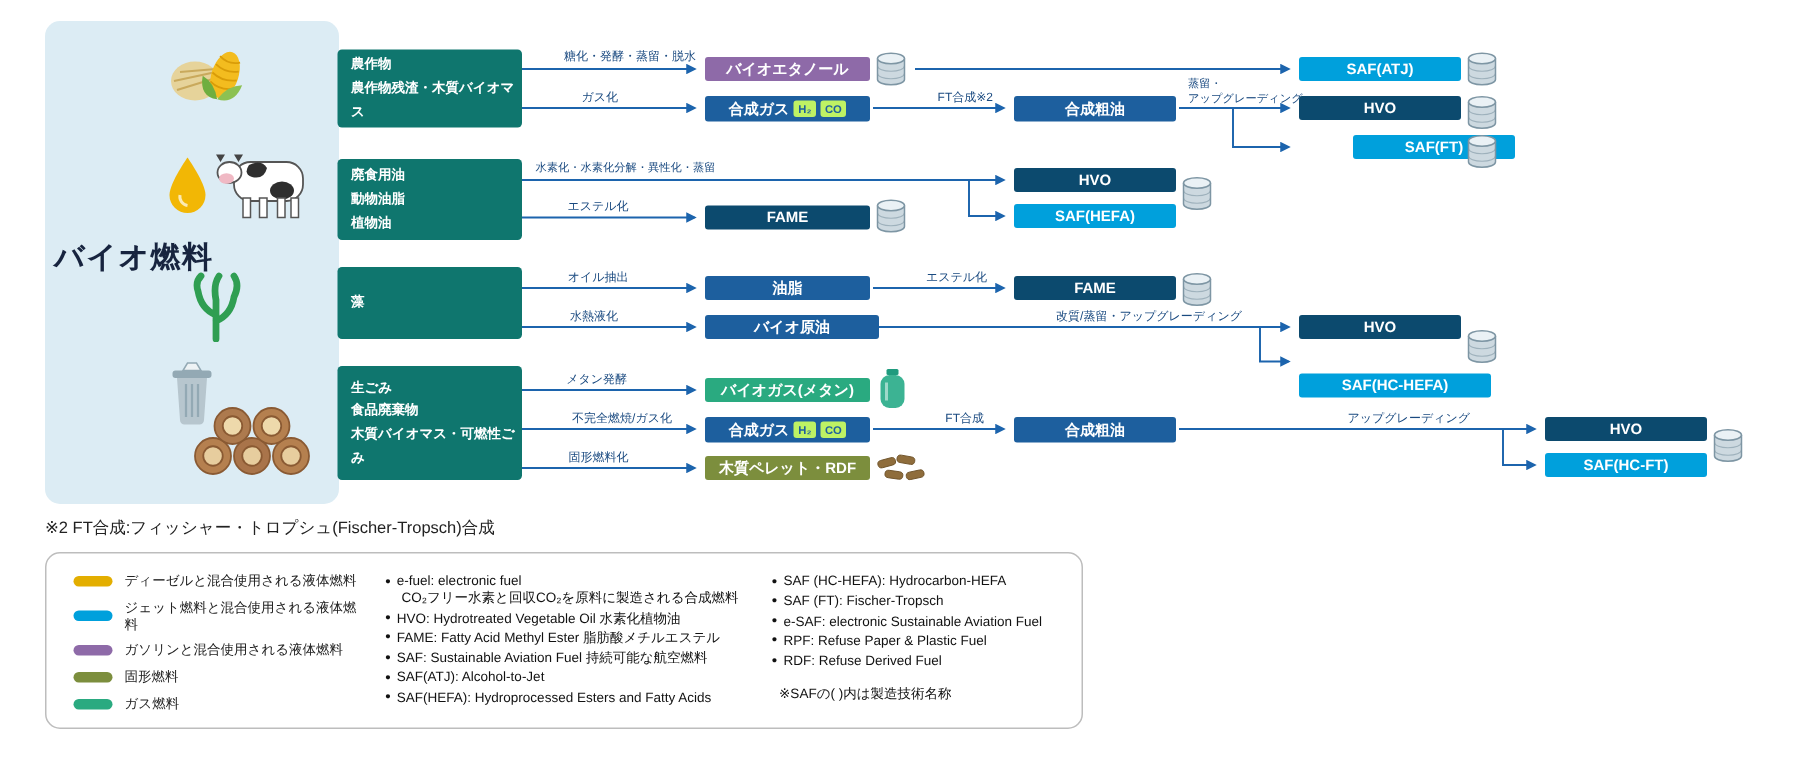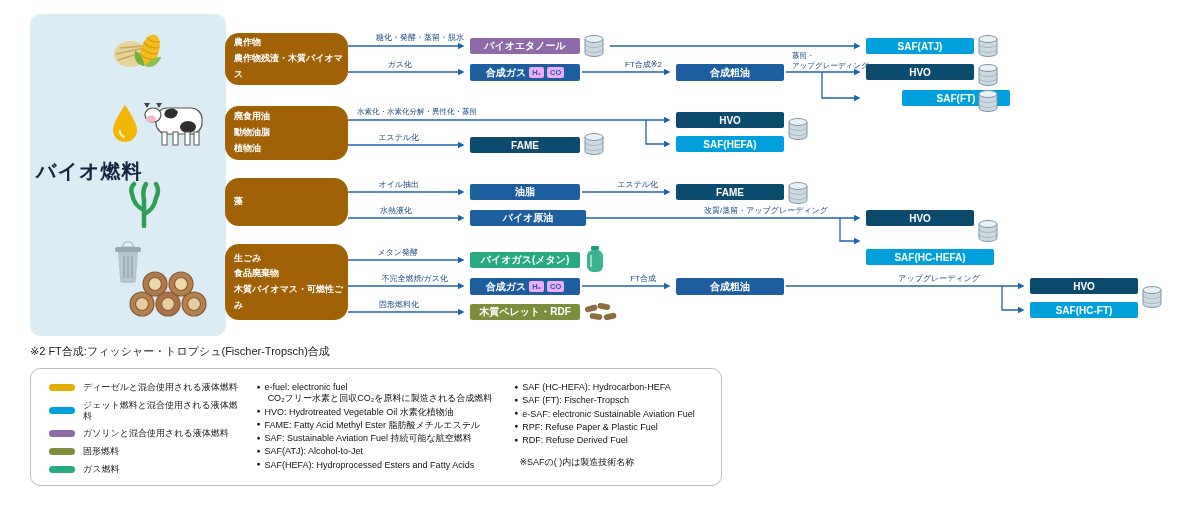--- a/index.html
+++ b/index.html
@@ -1,25 +1,25 @@
 <!DOCTYPE html>
 <html><head>
 <meta charset="utf-8">
 <style>
   *{margin:0;padding:0;box-sizing:border-box}
   html,body{width:1200px;height:512px}
   body{font-family:"Liberation Sans","DejaVu Sans",sans-serif;background:#fff;position:relative;overflow:hidden}
   #canvas{position:absolute;left:0;top:0;width:1200px;height:512px}
   .panel{position:absolute;left:30px;top:14px;width:196px;height:322px;background:#dcecf4;border-radius:10px}
   .main-title{position:absolute;left:36px;top:158px;font-size:20px;font-weight:bold;color:#17243f;letter-spacing:1px}
-  .src{position:absolute;background:#a16207;color:#fff;font-weight:bold;font-size:9px;line-height:1.75;display:flex;align-items:center;padding-left:9px;white-space:pre-line;border-radius:14px}
+  .src{position:absolute;background:#0f766e;color:#fff;font-weight:bold;font-size:9px;line-height:1.75;display:flex;align-items:center;padding-left:9px;white-space:pre-line;border-radius:3px}
   .bx{position:absolute;height:16px;display:flex;align-items:center;justify-content:center;gap:3px;color:#fff;font-size:10px;font-weight:bold;border-radius:2px;white-space:nowrap}
   .purple{background:#8e6aa8}.dark{background:#1d5f9e}.yellow{background:#0c4a6e}
   .blue{background:#00a0dc}.green{background:#2aaa80}.olive{background:#7c8e3d}
-  .pill{background:#f0abfc;color:#1d5f9e;font-size:7.5px;font-weight:bold;border-radius:2px;padding:1.5px 3px;line-height:1}
+  .pill{background:#bef264;color:#1d5f9e;font-size:7.5px;font-weight:bold;border-radius:2px;padding:1.5px 3px;line-height:1}
   .plabel{position:absolute;font-size:8px;color:#1a4a80;text-align:right;white-space:pre-line;line-height:1.3}
   .icon{position:absolute}
   .arrows{position:absolute;left:0;top:0;pointer-events:none}
   .footnote{position:absolute;left:30px;top:344px;font-size:11px;color:#222}
   .legend{position:absolute;left:30px;top:368px;width:692px;height:118px;border:1px solid #bdbdbd;border-radius:10px;display:flex;padding:13px 14px 9px 18px;gap:16px;background:#fff}
   .fuel-col{width:195px}
   .fuel-row{display:flex;align-items:center;gap:8px;margin-bottom:7px;font-size:9px;color:#222;line-height:1.2}
   .swatch{width:26px;height:7px;border-radius:4px;flex:0 0 auto}
   .def-col{font-size:9px;color:#111}
   .def-col1{width:246px}

